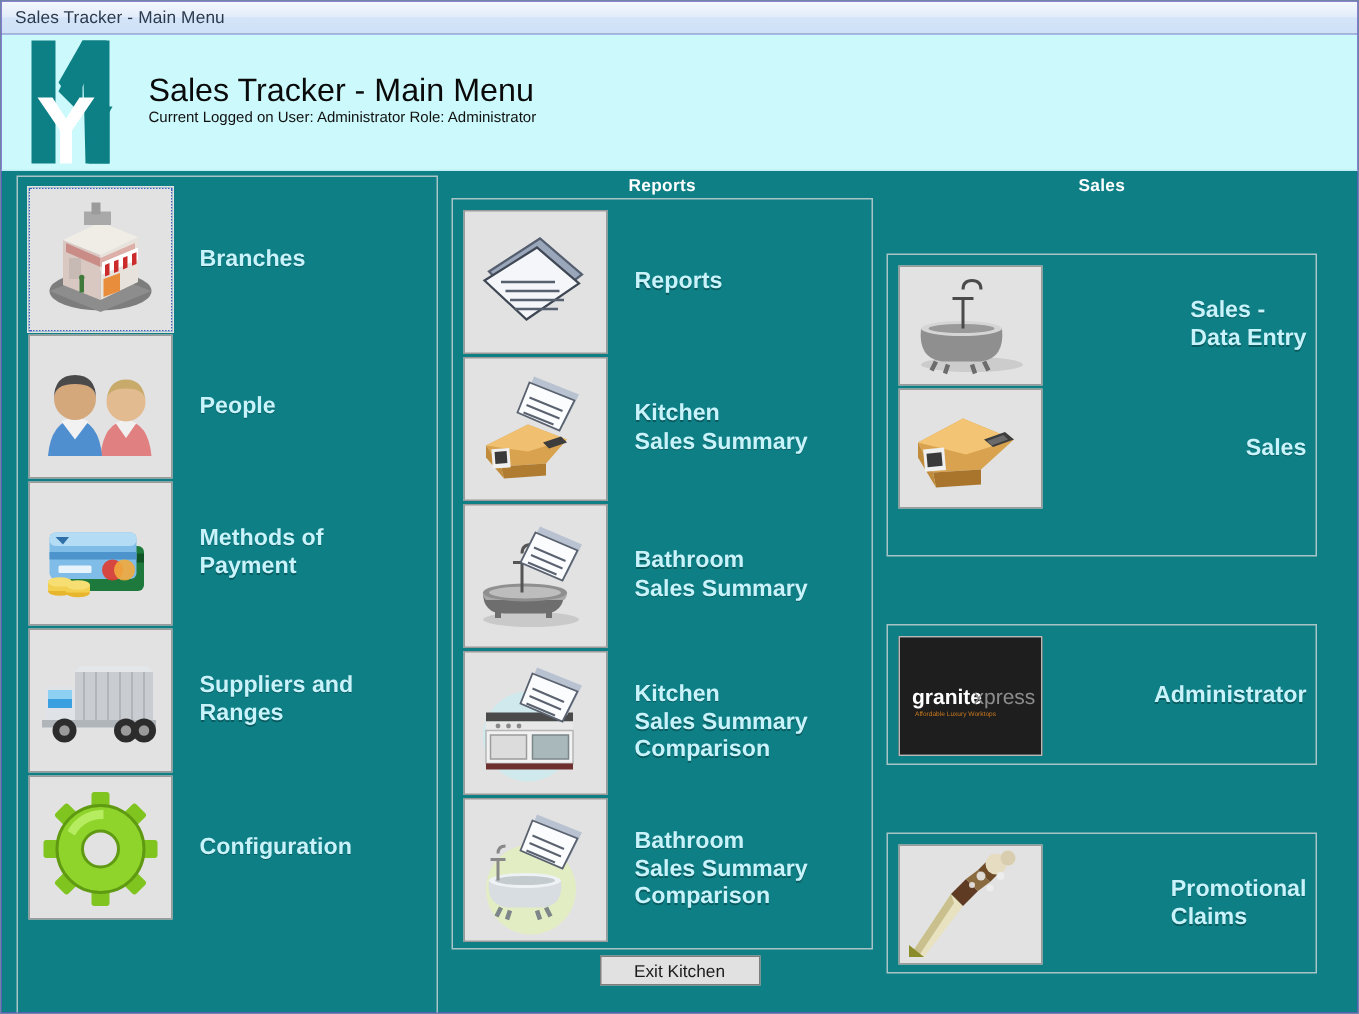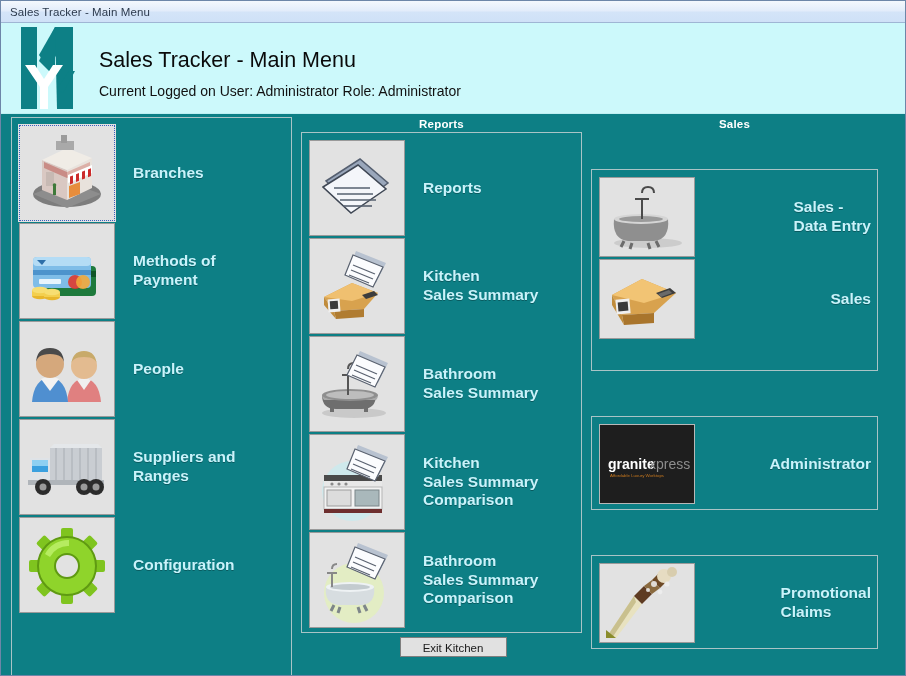--- a/index.html
+++ b/index.html
@@ -67,22 +67,22 @@
     margin-top: 26px;
   }
   #app-title {
     font-size: 21.5px;
     color: #0a0a0a;
     font-weight: 400;
     line-height: 1.1;
     white-space: nowrap;
   }
   #user-status-line {
-    margin-top: 10px;
-    font-size: 14px;
+    margin-top: 0;
+    font-size: 10px;
     color: #111111;
     white-space: nowrap;
   }
 
   
   #main-area {
     position: relative;
     height: 561px;
     background: #0d7f85;
     padding: 0;
@@ -258,20 +258,40 @@
                   <polygon points="60,43.8 63,42.6 63,50.4 60,51.6"></polygon>
                   <polygon points="66,41.4 69,40.2 69,48 66,49.2"></polygon>
                 </g>
                 <rect x="24" y="44" width="8" height="14" fill="#c7b9b3"></rect>
                 <polygon points="47,58 58,54 58,66 47,70" fill="#e78d3c"></polygon>
                 <path d="M31,58 l3,0 0,9 -3,0z" fill="#3f7a3a"></path>
                 <circle cx="32.5" cy="57" r="1.8" fill="#3f7a3a"></circle>
               </svg>
             </div>
             <div class="item-label">Branches</div>
+          </div>
+
+          <div class="menu-item">
+            <div class="item-thumb">
+              <svg width="90" height="90" viewBox="0 0 90 90">
+                <g>
+                  <path d="M45,78 q2,-22 17,-24 q15,2 17,24z" fill="#e08080"></path>
+                  <path d="M55,56 q7,-4 14,0 l-7,10z" fill="#f0f0f0"></path>
+                  <circle cx="62" cy="42" r="13" fill="#e3bb90"></circle>
+                  <path d="M49,42 q1,-15 13,-15 q12,0 13,15 q0,-9 -13,-9 q-13,0 -13,9z" fill="#c8aa6a"></path>
+                </g>
+                <g>
+                  <path d="M10,78 q2,-23 18,-25 q16,2 18,25z" fill="#4f8fd0"></path>
+                  <path d="M19,55 q9,-5 18,0 l-9,12z" fill="#f2f2f2"></path>
+                  <circle cx="28" cy="40" r="14" fill="#d5a87c"></circle>
+                  <path d="M14,40 q0,-16 14,-16 q14,0 14,16 q0,-10 -14,-10 q-14,0 -14,10z" fill="#4a4a4a"></path>
+                </g>
+              </svg>
+            </div>
+            <div class="item-label">People</div>
           </div>
 
           <div class="menu-item">
             <div class="item-thumb">
               <svg width="90" height="90" viewBox="0 0 90 90">
                 <rect x="16" y="40" width="58" height="30" rx="4" fill="#1e7a3c"></rect>
                 <rect x="16" y="45" width="58" height="6" fill="#0f5526"></rect>
                 <rect x="11" y="31" width="58" height="31" rx="4" fill="#7fbde8"></rect>
                 <rect x="11" y="31" width="58" height="9" rx="4" fill="#b4dcf5"></rect>
                 <rect x="11" y="44" width="58" height="5" fill="#4d93cc"></rect>
@@ -284,40 +304,20 @@
                   <rect x="10" y="64" width="16" height="6" fill="#f3cf4f"></rect>
                   <ellipse cx="18" cy="64" rx="8" ry="3.2" fill="#f7de72"></ellipse>
                   <ellipse cx="30" cy="71" rx="8" ry="3.2" fill="#e8b62c"></ellipse>
                   <rect x="22" y="66" width="16" height="5" fill="#f3cf4f"></rect>
                   <ellipse cx="30" cy="66" rx="8" ry="3.2" fill="#f7de72"></ellipse>
                 </g>
               </svg>
             </div>
             <div class="item-label">Methods of
 Payment</div>
-          </div>
-
-          <div class="menu-item">
-            <div class="item-thumb">
-              <svg width="90" height="90" viewBox="0 0 90 90">
-                <g>
-                  <path d="M45,78 q2,-22 17,-24 q15,2 17,24z" fill="#e08080"></path>
-                  <path d="M55,56 q7,-4 14,0 l-7,10z" fill="#f0f0f0"></path>
-                  <circle cx="62" cy="42" r="13" fill="#e3bb90"></circle>
-                  <path d="M49,42 q1,-15 13,-15 q12,0 13,15 q0,-9 -13,-9 q-13,0 -13,9z" fill="#c8aa6a"></path>
-                </g>
-                <g>
-                  <path d="M10,78 q2,-23 18,-25 q16,2 18,25z" fill="#4f8fd0"></path>
-                  <path d="M19,55 q9,-5 18,0 l-9,12z" fill="#f2f2f2"></path>
-                  <circle cx="28" cy="40" r="14" fill="#d5a87c"></circle>
-                  <path d="M14,40 q0,-16 14,-16 q14,0 14,16 q0,-10 -14,-10 q-14,0 -14,10z" fill="#4a4a4a"></path>
-                </g>
-              </svg>
-            </div>
-            <div class="item-label">People</div>
           </div>
 
           <div class="menu-item">
             <div class="item-thumb">
               <svg width="90" height="90" viewBox="0 0 90 90">
                 <polygon points="28,26 80,26 80,60 28,60" fill="#c9cdd2"></polygon>
                 <polygon points="28,26 80,26 76,22 32,22" fill="#e4e7ea"></polygon>
                 <g stroke="#a8adb3" stroke-width="1">
                   <line x1="34" y1="26" x2="34" y2="60"></line>
                     <line x1="42" y1="26" x2="42" y2="60"></line>

